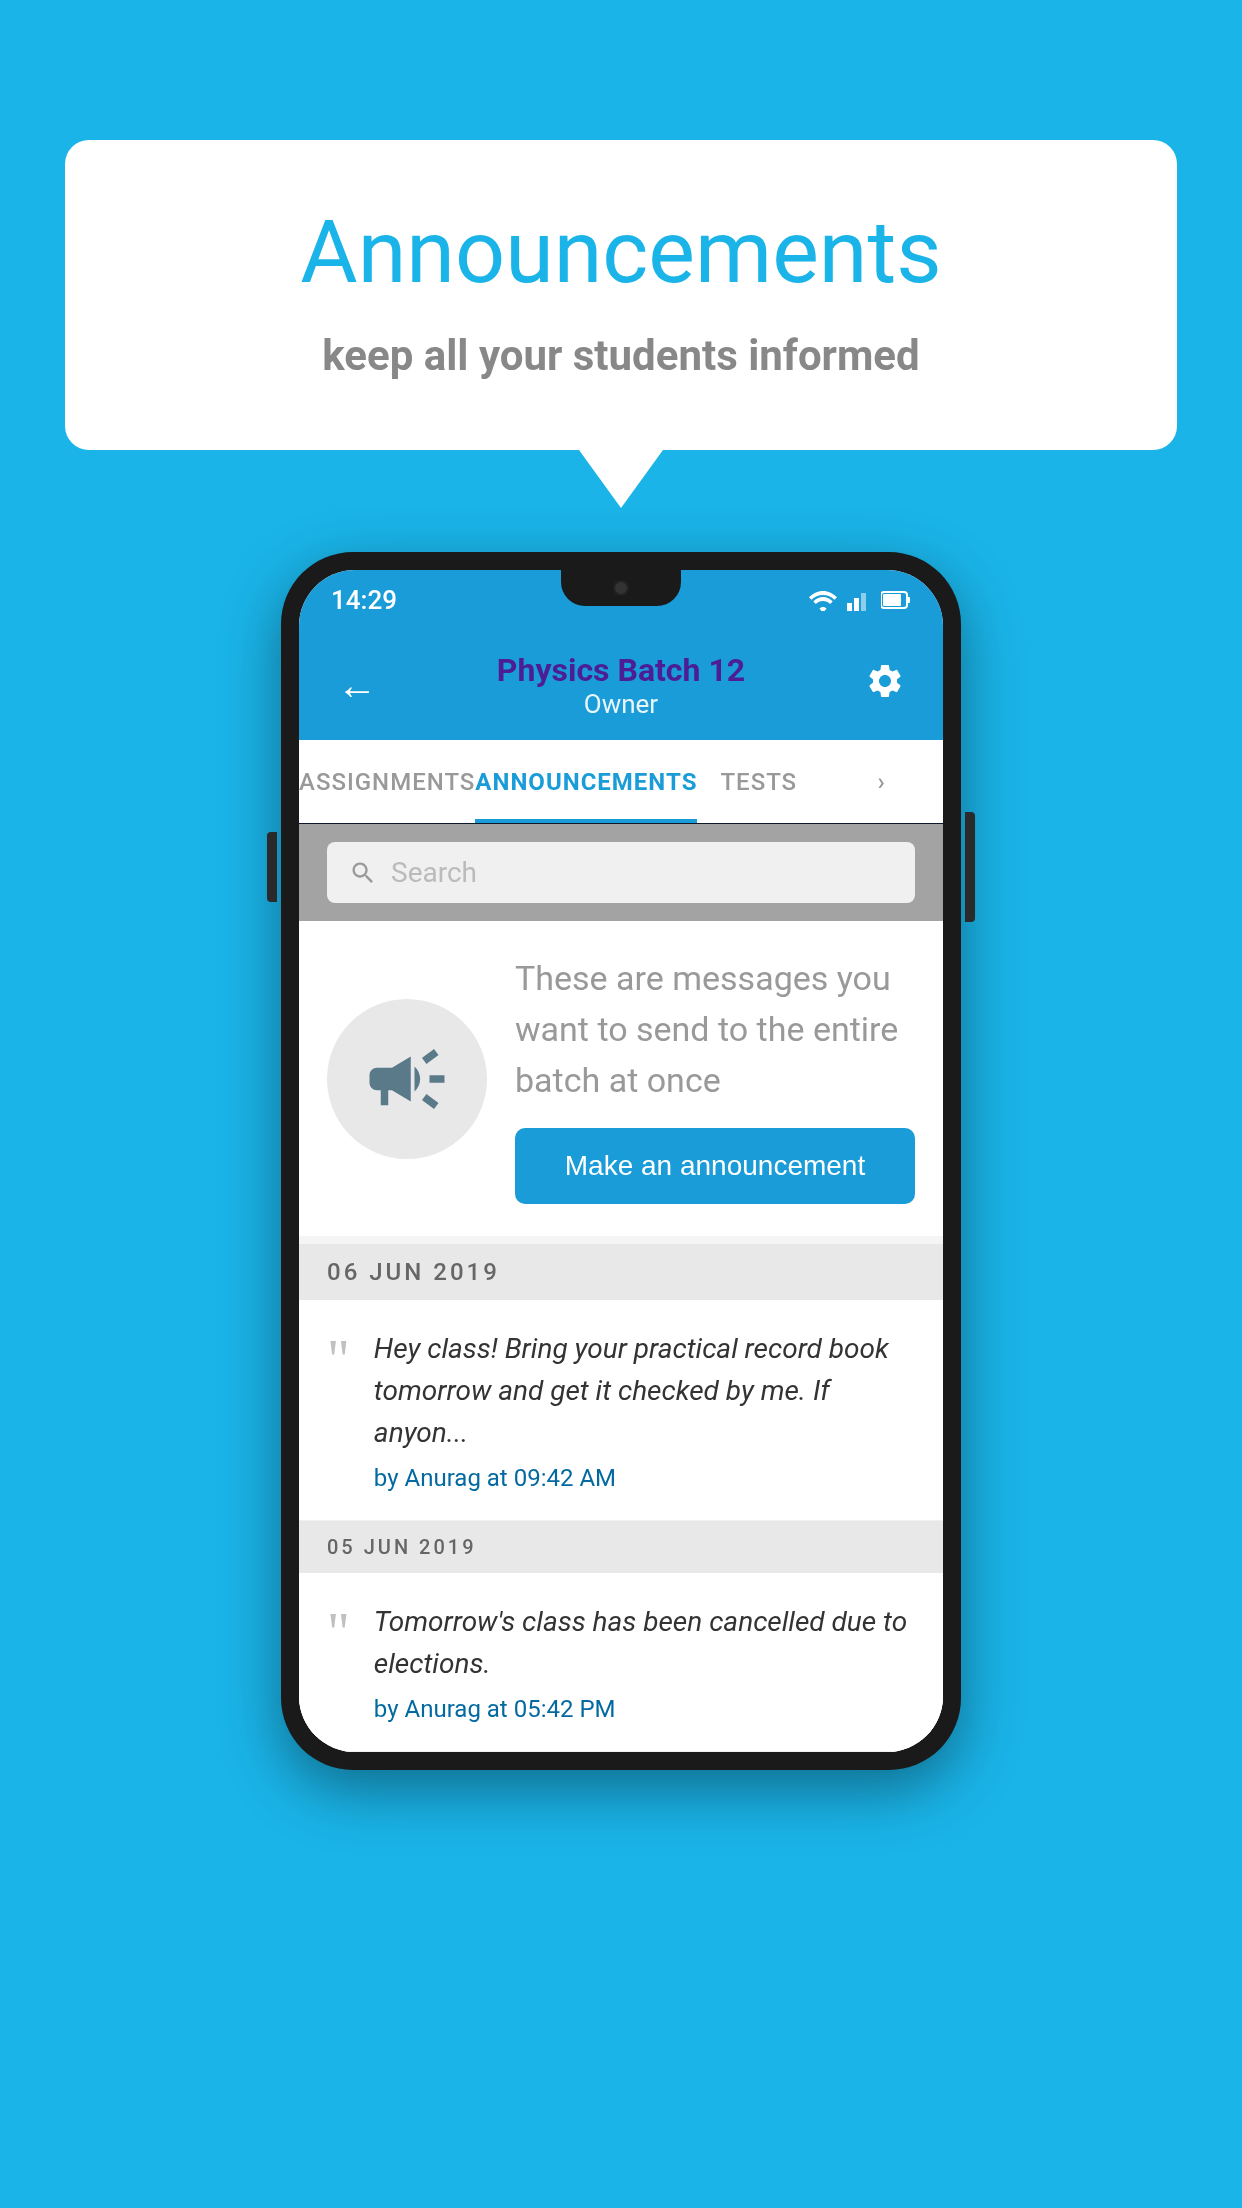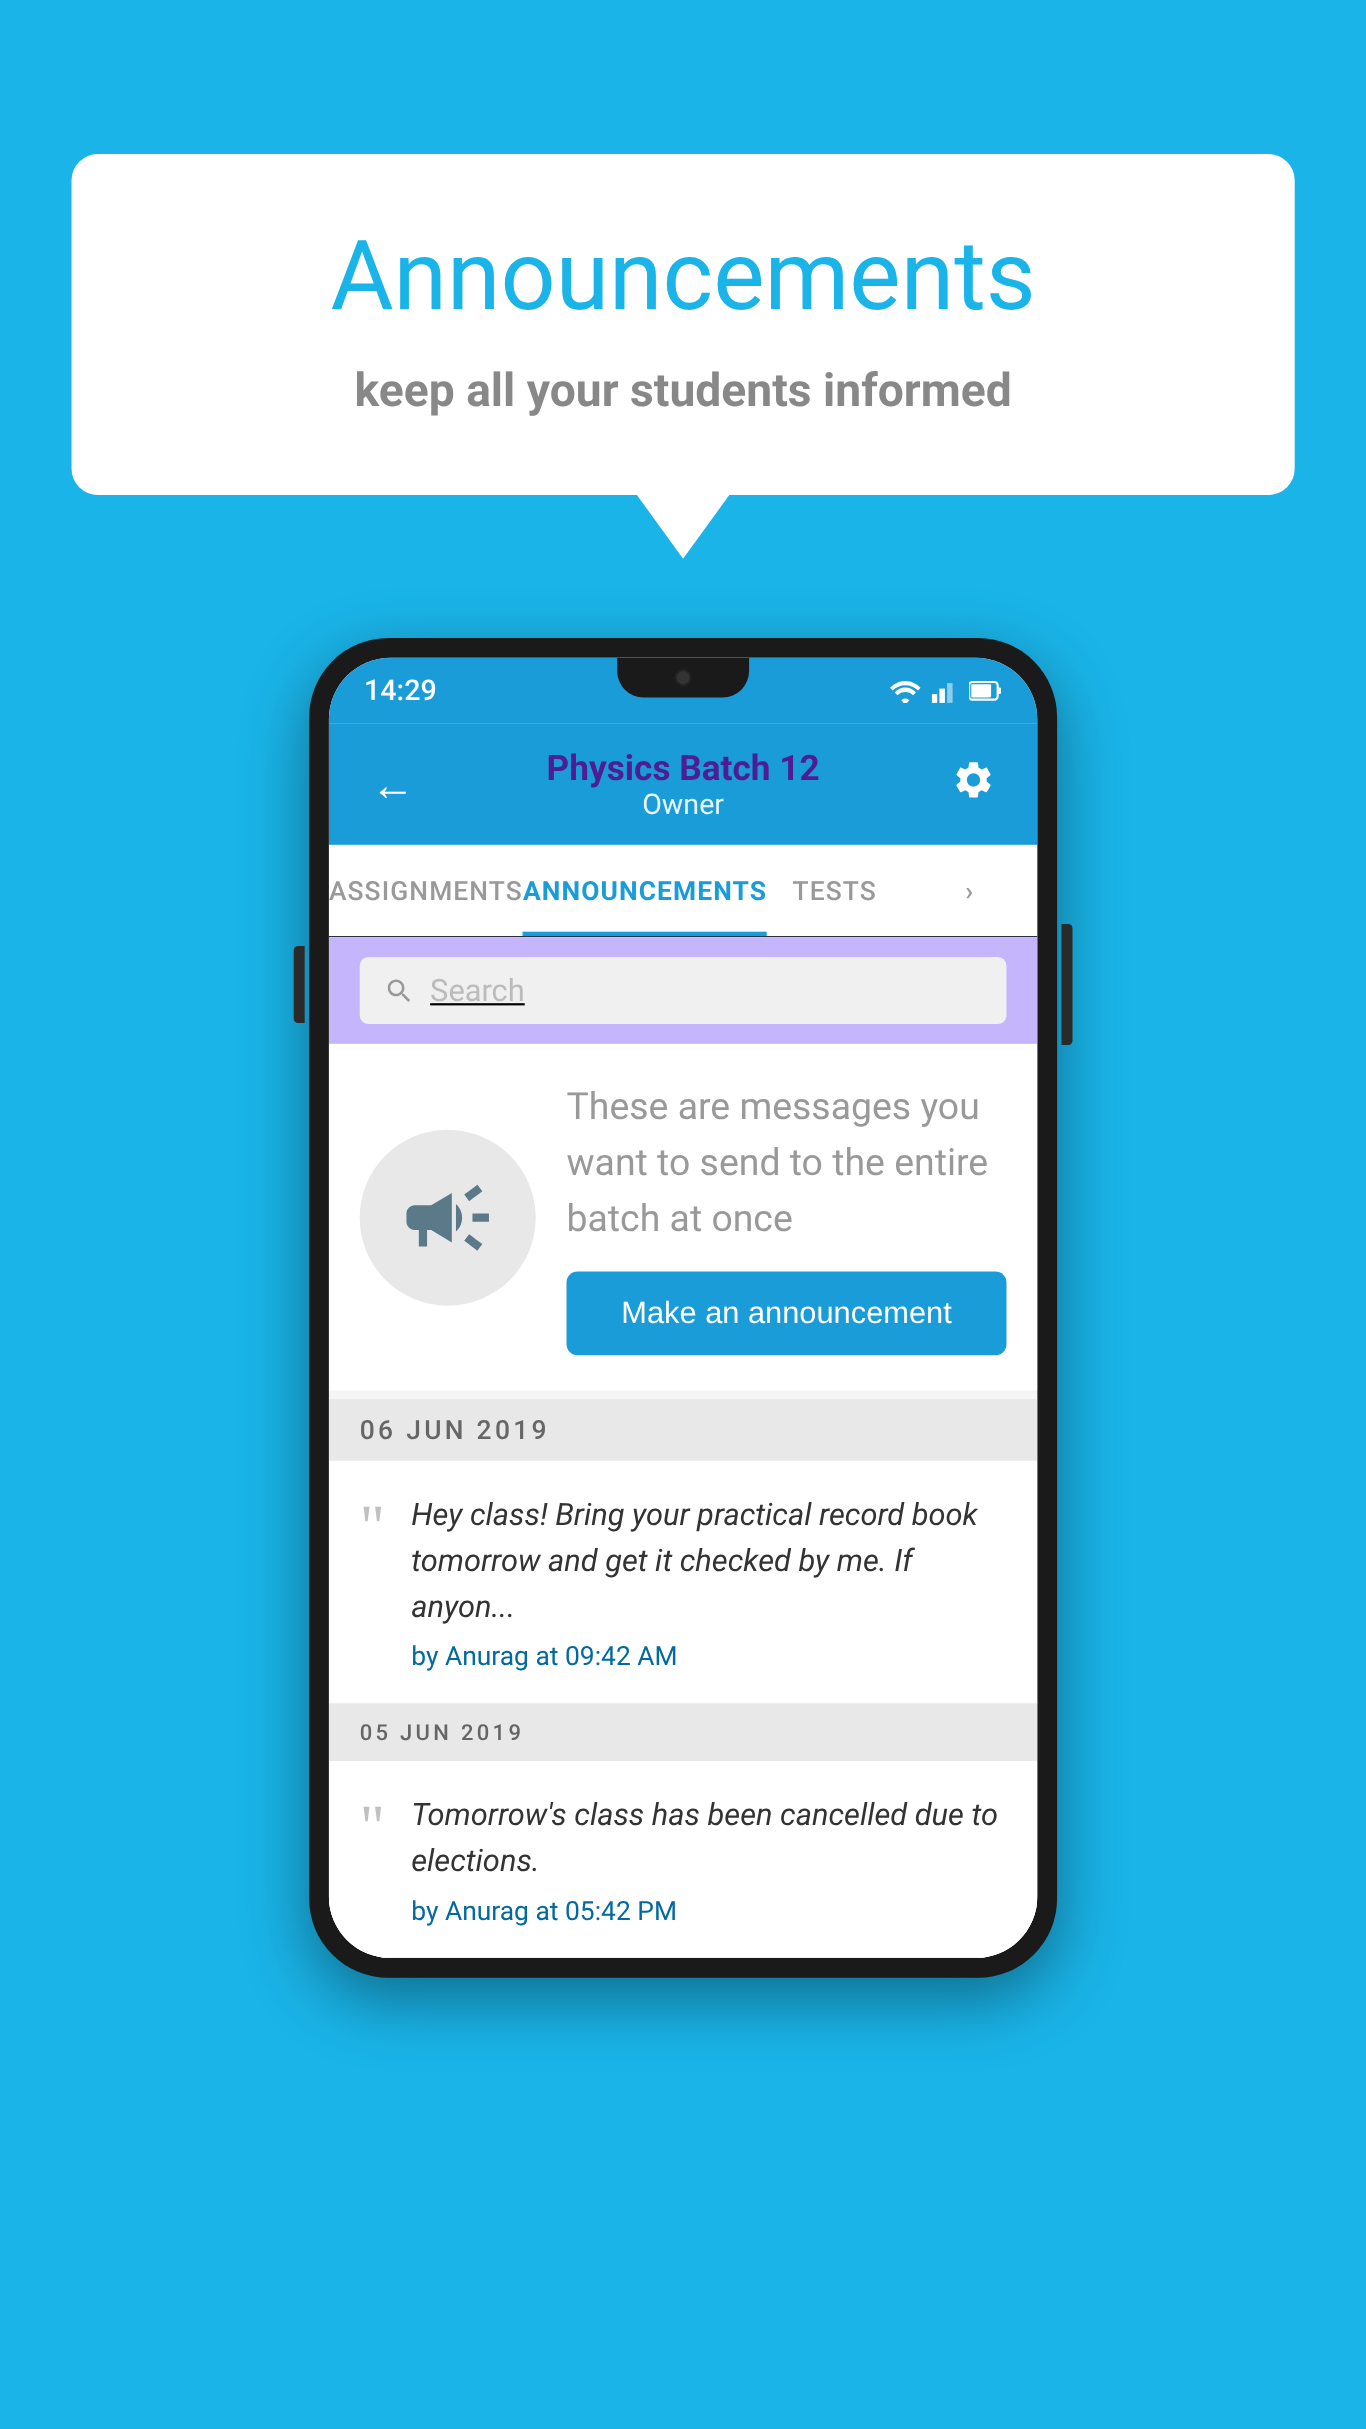--- a/index.html
+++ b/index.html
@@ -51,21 +51,21 @@
       height: 0;
       border-left: 42px solid transparent;
       border-right: 42px solid transparent;
       border-top: 58px solid white;
       margin-top: 0;
     }
 
     
     .phone-wrapper {
       position: absolute;
-      top: 580px;
+      top: 552px;
       left: 50%;
       transform: translateX(-50%);
       width: 680px;
     }
 
     .phone-outer {
       background: #1a1a1a;
       border-radius: 72px;
       padding: 18px;
       position: relative;
@@ -232,24 +232,23 @@
       background: #1a9cd8;
     }
 
     
     .content-area {
       background: #f5f5f5;
     }
 
     
     .search-bar {
-      background: #c4b5fd;
+      background: #a3a3a3;
       margin: 0;
       padding: 18px 28px;
-      text-decoration: underline;
     }
 
     .search-input-wrapper {
       background: #f0f0f0;
       border-radius: 8px;
       display: flex;
       align-items: center;
       padding: 14px 22px;
       gap: 14px;
     }

